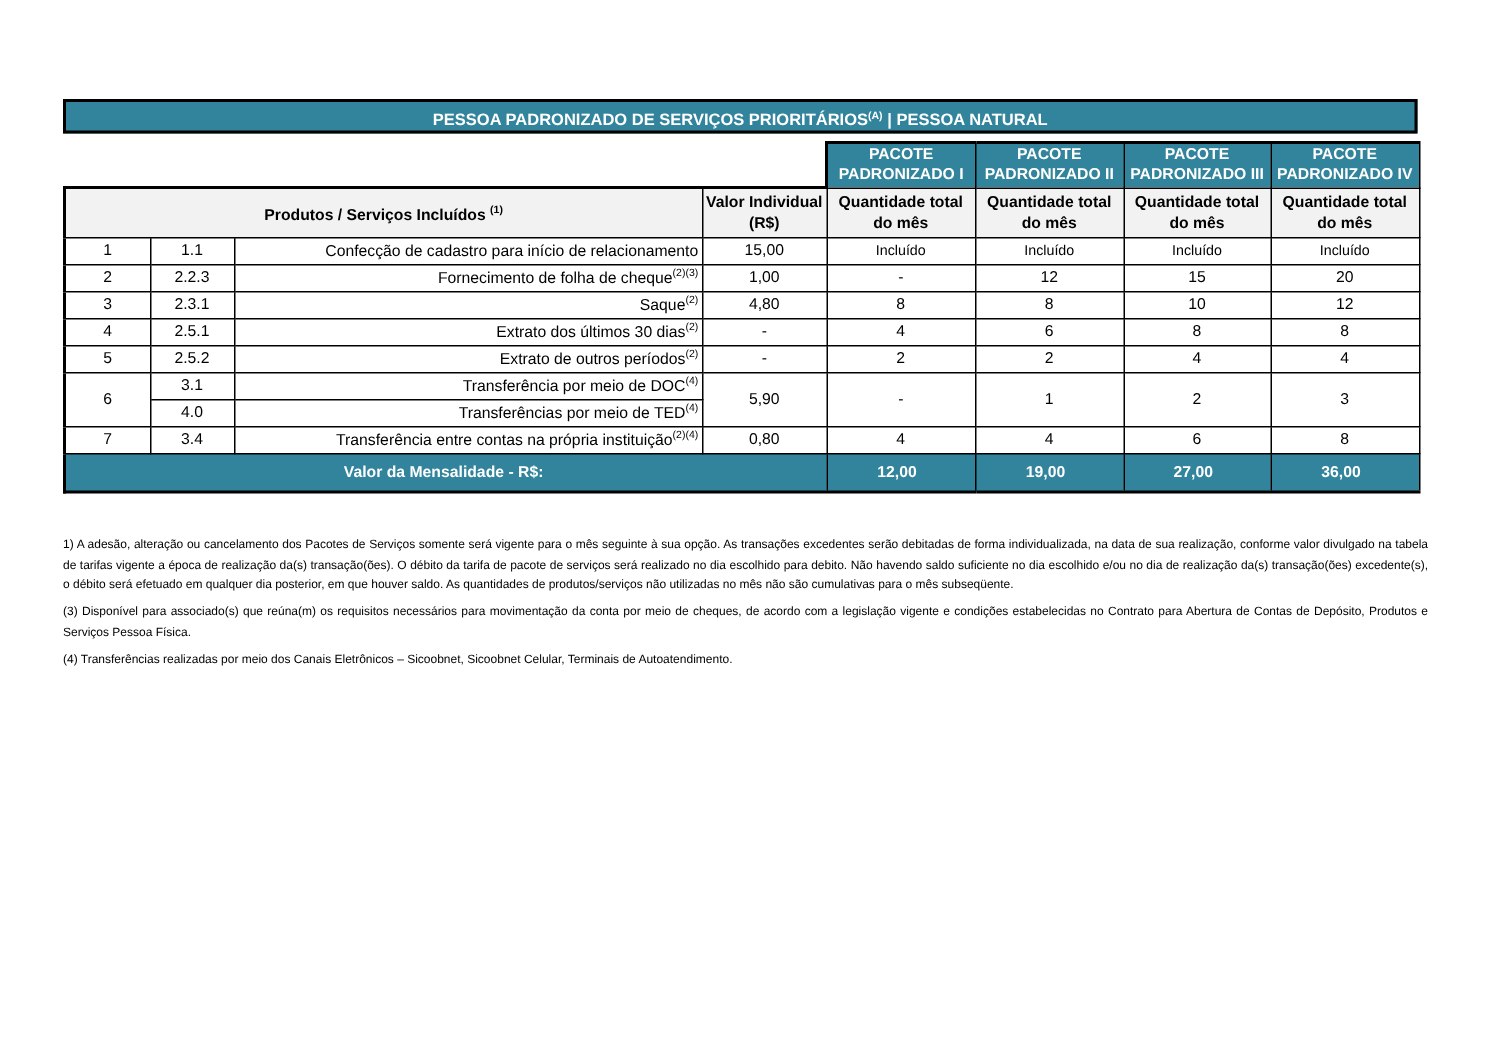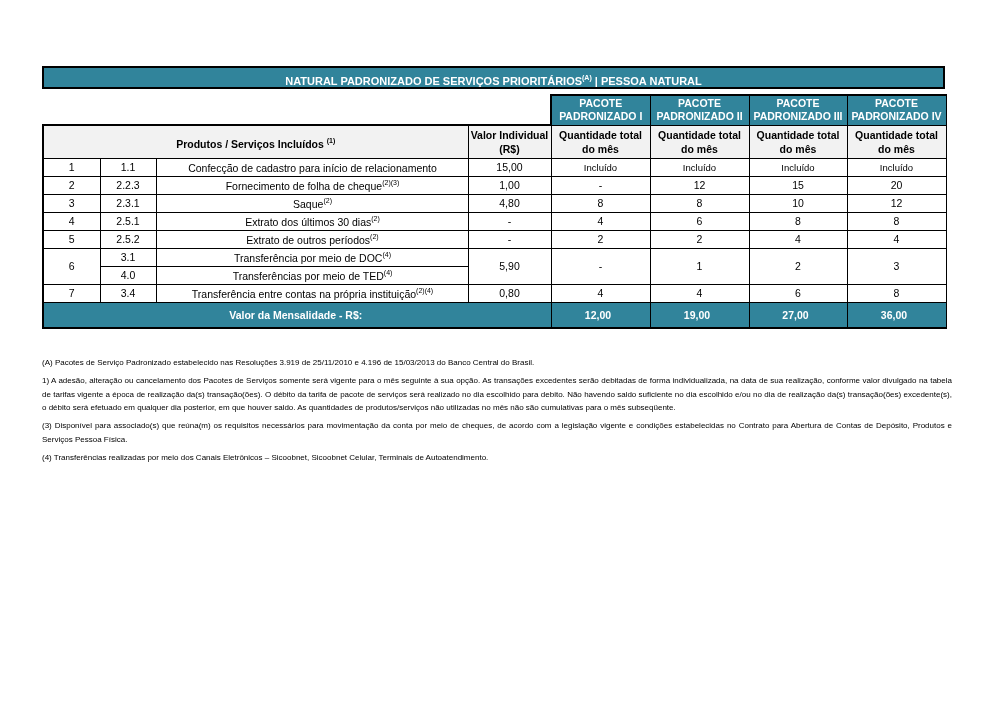--- a/index.html
+++ b/index.html
@@ -43,21 +43,21 @@
   }
   tr.pkg-row th.pkg.first { border-left-width: 2px; }
 
   tr.hdr-row { height: 33px; background: #F2F2F2; }
   tr.hdr-row th { text-align: center; line-height: 14px; }
   tr.hdr-row th sup { font-size: 7px; vertical-align: super; }
   tr.hdr-row th.bl { border-left-width: 2px; }
 
   tr.data-row { height: 18px; }
   tr.data-row td { text-align: center; }
-  tr.data-row td.desc { text-align: center; padding-left: 3px; margin-left: 21px; }
+  tr.data-row td.desc { text-align: right; padding-left: 3px; margin-left: 21px; }
   tr.data-row td.desc sup { font-size: 7px; vertical-align: super; }
   tr.data-row td.bl { border-left-width: 2px; }
   td.br, th.br { border-right-width: 2px; }
   tr.data-row.first-data td { font-size: 9.5px; }
   tr.data-row.first-data td.desc, tr.data-row.first-data td.num,
   tr.data-row.first-data td.code, tr.data-row.first-data td.valor { font-size: 10.5px; }
 
   tr.total-row { height: 26px; }
   tr.total-row td {
     background: var(--teal); color: #fff; font-weight: bold;
@@ -70,21 +70,21 @@
   .footnotes { margin-top: 27px; width: 910px; font-size: 8px; line-height: 13.5px; text-align: justify; }
   .footnotes p { margin-bottom: 4.5px; }
 </style>
 </head>
 <body>
 
 <div class="page">
   <div class="content">
 
     <div class="title-bar">
-      <span>NATURAL PADRONIZADO DE SERVIÇOS PRIORITÁRIOS</span><sup>(A)</sup><span> | PESSOA NATURAL</span>
+      <span>PESSOA PADRONIZADO DE SERVIÇOS PRIORITÁRIOS</span><sup>(A)</sup><span> | PESSOA NATURAL</span>
     </div>
 
     <table class="main">
       <colgroup>
         <col style="width:57px">
           <col style="width:56px">
           <col style="width:312px">
           <col style="width:83px">
         <col style="width:99px">
           <col style="width:99px">
@@ -195,20 +195,19 @@
         <td colspan="4" class="label">Valor da Mensalidade - R$:</td>
         <td class="val">12,00</td>
         <td class="val">19,00</td>
         <td class="val">27,00</td>
         <td class="val br">36,00</td>
       </tr>
     </tbody>
       </table>
 
     <div class="footnotes">
-      <p>(A) Pacotes de Serviço Padronizado estabelecido nas Resoluções 3.919 de 25/11/2010 e 4.196 de 15/03/2013 do Banco Central do Brasil.</p>
       <p>1) A adesão, alteração ou cancelamento dos Pacotes de Serviços somente será vigente para o mês seguinte à sua opção. As transações excedentes serão debitadas de forma individualizada, na data de sua realização, conforme valor divulgado na tabela de tarifas vigente a época de realização da(s) transação(ões). O débito da tarifa de pacote de serviços será realizado no dia escolhido para debito. Não havendo saldo suficiente no dia escolhido e/ou no dia de realização da(s) transação(ões) excedente(s), o débito será efetuado em qualquer dia posterior, em que houver saldo. As quantidades de produtos/serviços não utilizadas no mês não são cumulativas para o mês subseqüente.</p>
       <p>(3) Disponível para associado(s) que reúna(m) os requisitos necessários para movimentação da conta por meio de cheques, de acordo com a legislação vigente e condições estabelecidas no Contrato para Abertura de Contas de Depósito, Produtos e Serviços Pessoa Física.</p>
       <p>(4) Transferências realizadas por meio dos Canais Eletrônicos – Sicoobnet, Sicoobnet Celular, Terminais de Autoatendimento.</p>
     </div>
 
   </div>
 </div>
 
 </body></html>

